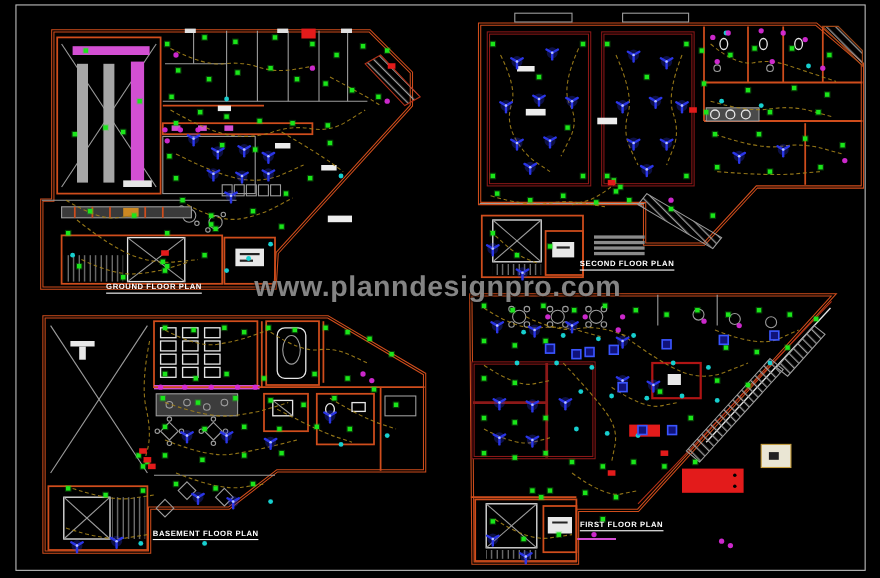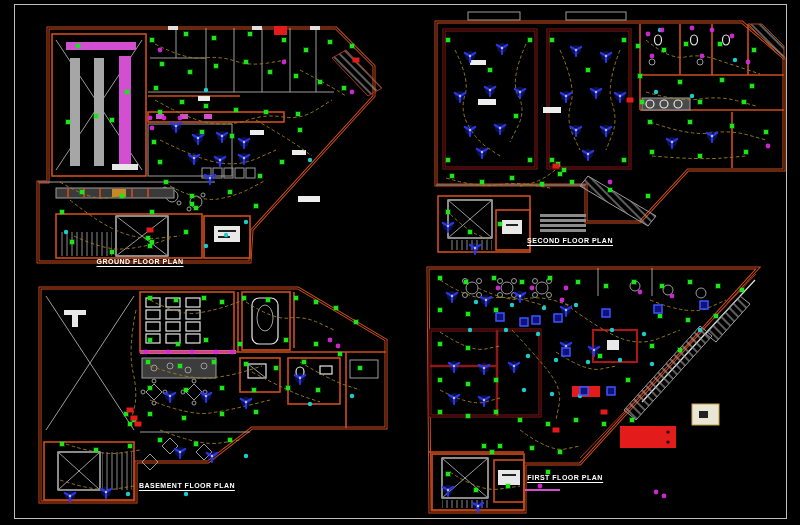--- a/index.html
+++ b/index.html
@@ -1055,13 +1055,14 @@
     </g>
   </svg>
 
   <div class="sheet-frame"></div>
 
   <div class="plan-label" style="left:140px;top:258px;">GROUND FLOOR PLAN</div>
   <div class="plan-label" style="left:570px;top:237px;">SECOND FLOOR PLAN</div>
   <div class="plan-label" style="left:187px;top:482px;">BASEMENT FLOOR PLAN</div>
   <div class="plan-label" style="left:565px;top:474px;">FIRST FLOOR PLAN</div>
 
+  <div class="watermark">www.planndesignpro.com</div>
 </div>
 
 </body></html>

